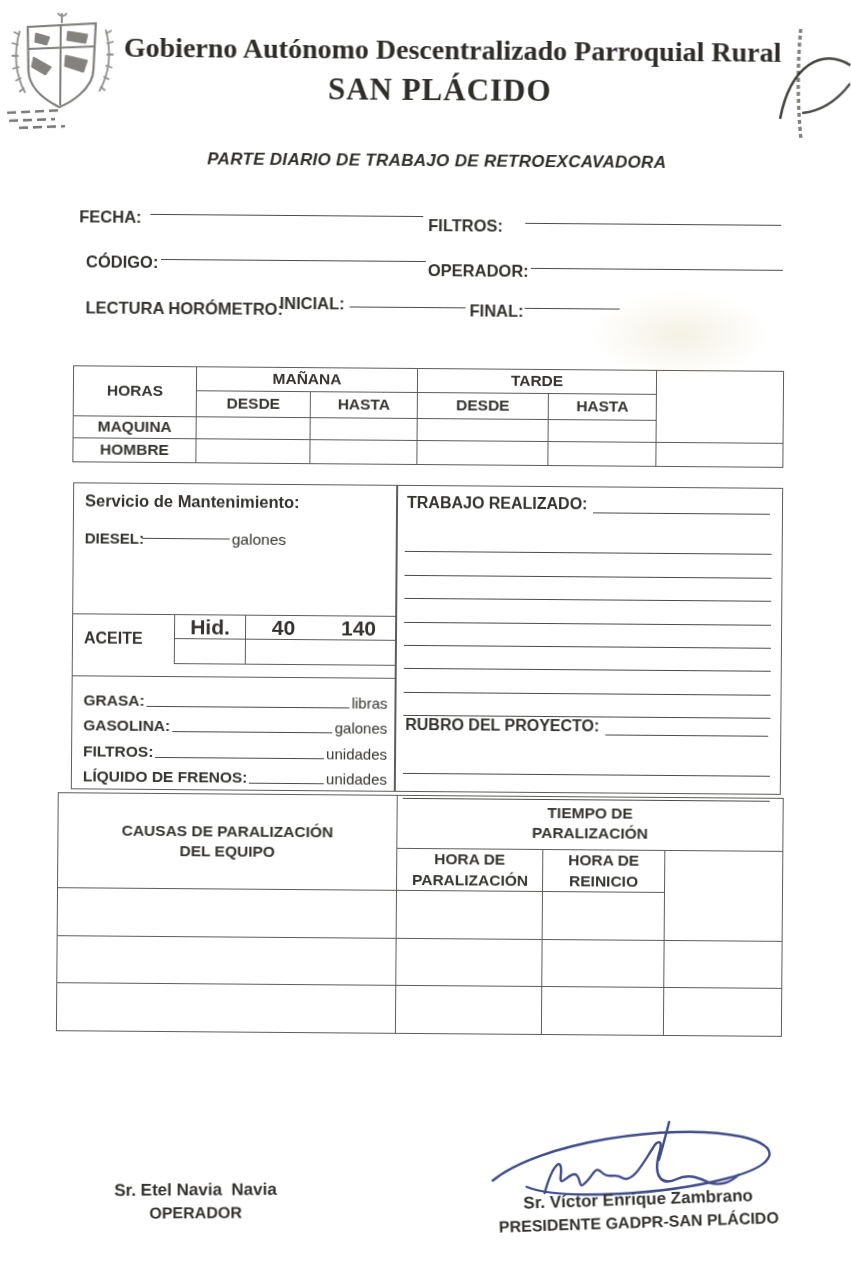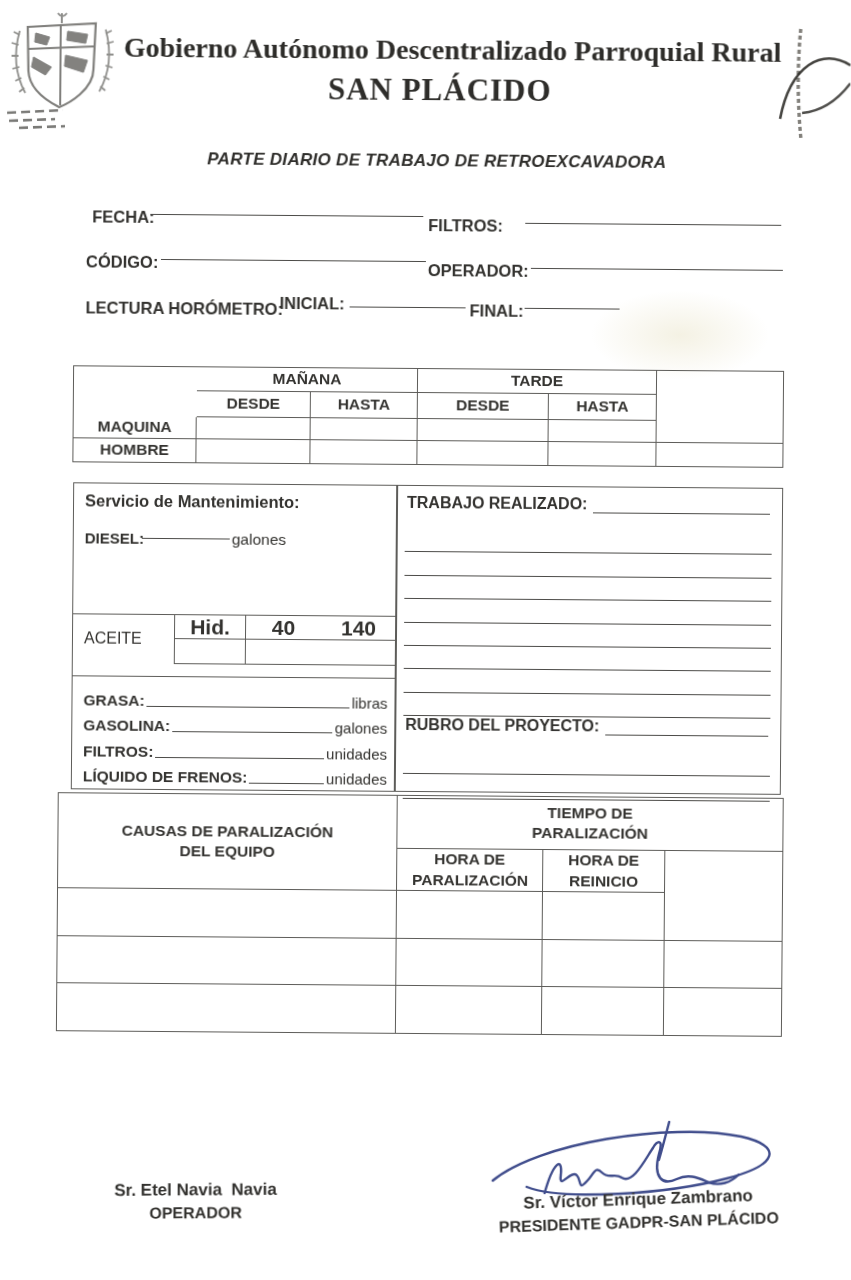--- a/index.html
+++ b/index.html
@@ -46,21 +46,21 @@
      display:flex;align-items:center;justify-content:center;
      font-size:15.5px;font-weight:600;text-align:center;line-height:1.3;color:#343330;}
   .nr{border-right:none;}
   .nb{border-bottom:none;}
 
   
   .box{position:absolute;border:1.6px solid var(--ln);}
   .mt-title{position:absolute;left:11px;top:8px;font-size:16.5px;font-weight:700;}
   .mt-diesel{position:absolute;left:11px;top:46px;font-size:15px;font-weight:700;}
   .hline{position:absolute;border-top:1.5px solid var(--ln);left:0;right:0;}
-  .aceite-label{position:absolute;left:11px;top:146px;font-size:16px;font-weight:400;}
+  .aceite-label{position:absolute;left:11px;top:146px;font-size:16px;font-weight:700;}
   .sub-tbl{position:absolute;left:101px;top:130px;display:grid;
            grid-template-columns:71px 75px 76px;grid-template-rows:24px 24px;
            border-left:1.4px solid var(--ln);border-top:1.4px solid var(--ln);border-bottom:1.4px solid var(--ln);}
   .sc{border-right:1.4px solid var(--ln);border-bottom:1.4px solid var(--ln);
       display:flex;align-items:center;justify-content:center;font-size:21px;font-weight:600;}
   .mt-items{position:absolute;left:11px;right:8px;top:200px;}
   .mt-item{display:flex;align-items:flex-end;height:25.5px;font-size:15.5px;}
   .mt-item .lbl{font-weight:700;white-space:nowrap;}
   .mt-item .fill{flex:1;border-bottom:1.5px solid #4c4b48;margin:0 2px 3px 2px;height:14px;}
   .mt-item .unit{font-weight:400;white-space:nowrap;font-size:15px;}
@@ -116,37 +116,38 @@
     <div class="org2">SAN PLÁCIDO</div>
 
     <svg class="penmark" viewBox="0 0 78 125">
       <path d="M28,8 C25,40 25,80 29,118" stroke="#58564f" stroke-width="3.4" fill="none" opacity=".75" stroke-dasharray="4 3"></path>
       <path d="M8,98 C18,44 50,26 78,44" stroke="#24231f" stroke-width="2.6" fill="none" opacity=".85"></path>
       <path d="M30,92 C50,90 66,78 78,62" stroke="#24231f" stroke-width="2.4" fill="none" opacity=".8"></path>
     </svg>
 
     <div class="formtitle">PARTE DIARIO DE TRABAJO DE RETROEXCAVADORA</div>
 
-    <span class="fl" style="left:94px;top:210px">FECHA:</span>
+    <span class="fl" style="left:81px;top:210px">FECHA:</span>
     <span class="ul" style="left:152px;top:196px;width:273px"></span>
     <span class="fl" style="left:430px;top:216px">FILTROS:</span>
     <span class="ul" style="left:527px;top:202px;width:256px"></span>
 
     <span class="fl" style="left:88px;top:255px">CÓDIGO:</span>
     <span class="ul" style="left:163px;top:241px;width:265px"></span>
     <span class="fl" style="left:430px;top:261px">OPERADOR:</span>
     <span class="ul" style="left:533px;top:247px;width:252px"></span>
 
     <span class="fl" style="left:88px;top:301px">LECTURA HORÓMETRO:</span>
     <span class="fl" style="left:282px;top:295px">INICIAL:</span>
     <span class="ul" style="left:352px;top:287px;width:116px"></span>
     <span class="fl" style="left:472px;top:301px">FINAL:</span>
     <span class="ul" style="left:527px;top:287px;width:95px"></span>
 
     <div class="tbl" style="left:76px;top:368px;grid-template-columns:123px 114px 107px 131px 108px 126px;grid-template-rows:24px 26px 22px 23px;">
+      <div class="c" style="grid-row:1/3;grid-column:1">HORAS</div>
       <div class="c" style="grid-row:1;grid-column:2/4">MAÑANA</div>
       <div class="c" style="grid-row:1;grid-column:4/6">TARDE</div>
       <div class="c" style="grid-row:2;grid-column:2">DESDE</div>
       <div class="c" style="grid-row:2;grid-column:3">HASTA</div>
       <div class="c" style="grid-row:2;grid-column:4">DESDE</div>
       <div class="c" style="grid-row:2;grid-column:5">HASTA</div>
 
       <div class="c" style="grid-row:3;grid-column:1">MAQUINA</div>
       <div class="c" style="grid-row:3;grid-column:2"></div>
       <div class="c" style="grid-row:3;grid-column:3"></div>

